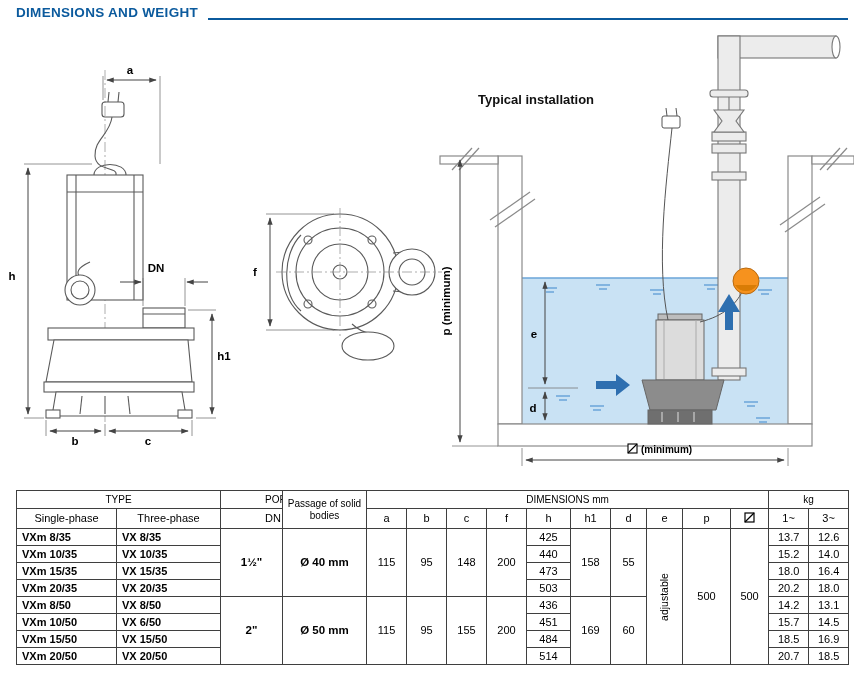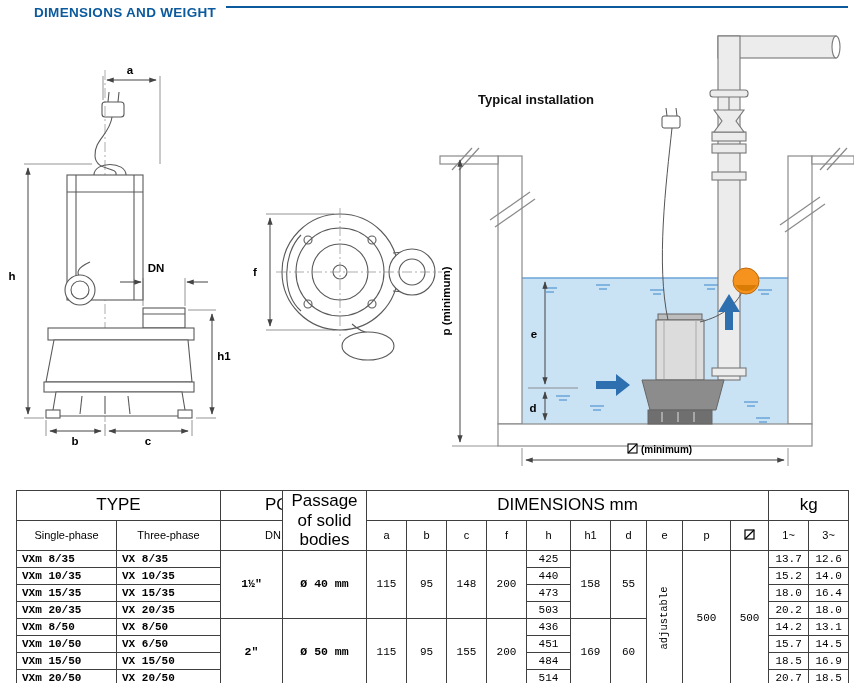--- a/index.html
+++ b/index.html
@@ -3,21 +3,21 @@
 <meta charset="utf-8">
 <style>
   * { box-sizing: border-box; }
   html,body { margin:0; padding:0; }
   body {
     width:854px; height:683px; position:relative; overflow:hidden;
     background:#ffffff; color:#000;
     font-family:"Liberation Sans", sans-serif;
   }
   
-  .hdr { position:absolute; top:5px; left:34px; right:6px; display:flex; align-items:flex-start; gap:10px; }
+  .hdr { position:absolute; top:5px; left:16px; right:6px; display:flex; align-items:flex-end; gap:10px; }
   .hdr h1 { margin:0; font-size:13.5px; font-weight:bold; color:#0b5a9d; letter-spacing:.3px; white-space:nowrap; }
   .hdr .rule { flex:1; height:2px; background:#0b5a9d; margin-top:1px; }
 
   
   svg.drawings { position:absolute; top:24px; left:0; }
   svg text { font-family:"Liberation Sans", sans-serif; }
   .dl  { stroke:#444; stroke-width:1; }
   .ext { stroke:#7a7a7a; stroke-width:0.8; }
   .cl  { stroke:#8a8a8a; stroke-width:0.7; stroke-dasharray:10 3 2 3; }
   .dim-label { font-size:11.5px; font-weight:bold; fill:#000; text-anchor:middle; }
@@ -26,27 +26,27 @@
 
   
   table.dims {
     position:absolute; top:490px; left:16px; width:832px;
     border-collapse:collapse; table-layout:fixed; font-size:11px;
   }
   .dims th, .dims td {
     border:1px solid #3f3f3f; padding:0 2px; text-align:center;
     line-height:1.1; vertical-align:middle; overflow:hidden;
   }
-  .dims thead tr.r1 th { height:18px; font-weight:normal; font-size:17px; }
+  .dims thead tr.r1 th { height:18px; font-weight:normal; font-size:10px; }
   .dims thead tr.r2 th { height:20px; font-weight:normal; font-size:11px; }
   .dims thead th.phase { font-weight:bold; }
   .dims thead th.portdn { font-weight:bold;padding-left:44px; }
   .dims thead th.dimletter { font-weight:bold; }
   .dims thead th.passage { font-weight:normal; font-size:10.5px; line-height:1.15;margin-left:20px; }
-  .dims tbody td { height:17px;font-family:Liberation Mono, monospace; }
+  .dims tbody td { height:17px; }
   .dims td.model { font-weight:bold; text-align:left; padding-left:5px; }
   .dims td.strong { font-weight:bold; font-size:11.5px; }
   .dims td.adj { position:relative; overflow:visible; }
   .dims td.adj .rot {
     position:absolute; left:50%; top:50%;
     transform:translate(-50%,-50%) rotate(-90deg);
     white-space:nowrap; font-size:10.5px;
   }
 </style>
 </head>

